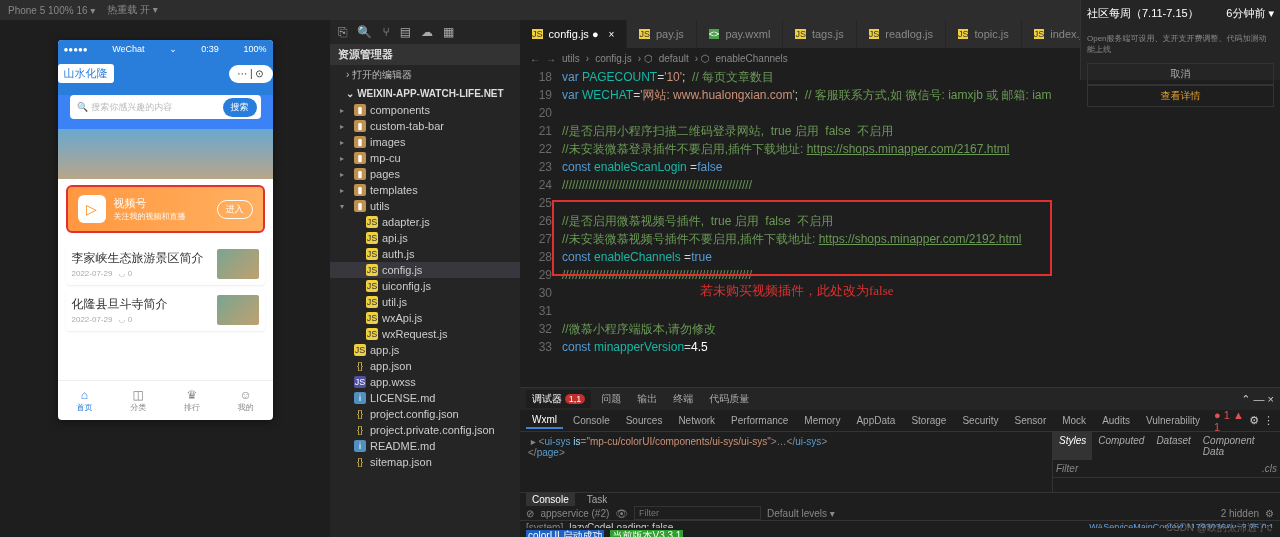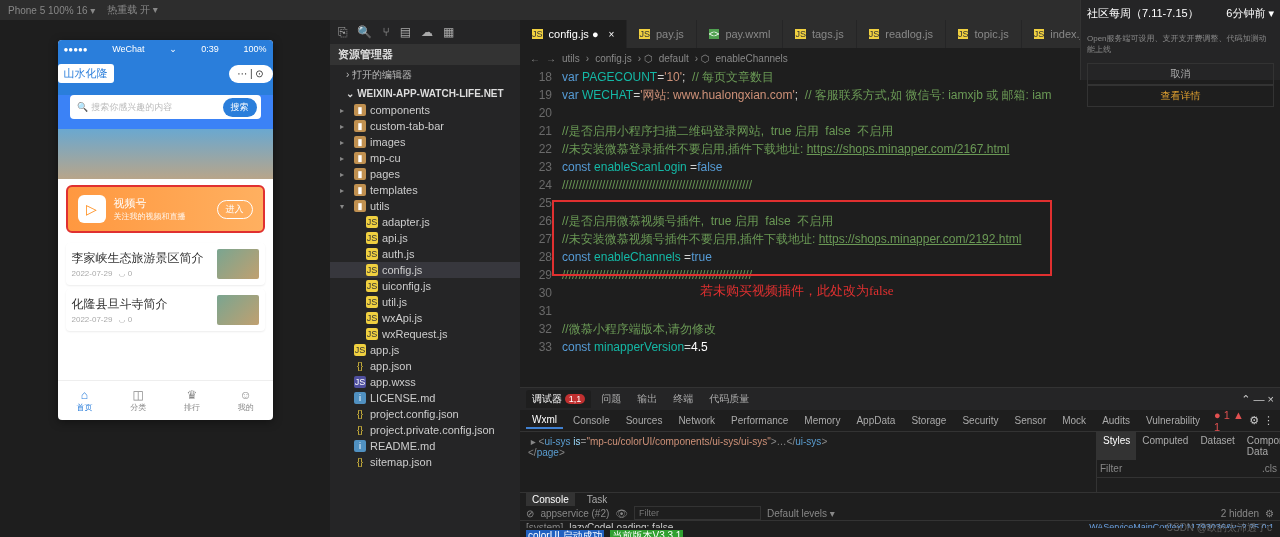--- a/index.html
+++ b/index.html
@@ -82,21 +82,21 @@
 .dtabs2 { height:22px; display:flex; align-items:center; gap:4px; padding:0 6px; border-bottom:1px solid #333; }
 .dtabs2 .dtab { padding:2px 6px; color:#aaa; font-size:10px; }
 .dtabs2 .dtab.active { border-bottom:2px solid #4080d0; color:#fff; }
 .dtabs2 .spacer { flex:1; }
 .dtabs2 .err { color:#e05050; }
 .dbody { flex:1; display:flex; }
 .dleft { flex:1; font-family:Consolas,monospace; font-size:10px; color:#888; padding:4px 8px; }
 .dleft .tag { color:#5a9dd0; }
 .dleft .attr { color:#9cdcfe; }
 .dleft .val { color:#ce9178; }
-.dright { width:184px; border-left:1px solid #333; }
+.dright { width:228px; border-left:1px solid #333;font-style:italic; }
 .dright .stabs { display:flex; font-size:10px; }
 .dright .stabs div { padding:3px 6px; color:#aaa; }
 .dright .stabs div.active { background:#333; color:#fff; }
 .dright .filter { display:flex; padding:3px; font-size:10px; color:#888; border-bottom:1px solid #333; }
 .consolewrap { height:45px; border-top:1px solid #333; display:flex; flex-direction:column; }
 .ctabs { height:18px; display:flex; padding:0 6px; align-items:center; gap:6px; font-size:10px; }
 .ctabs .ctab { padding:1px 6px; color:#aaa; }
 .ctabs .ctab.active { background:#333; color:#fff; }
 .ctoolbar { height:18px; display:flex; align-items:center; gap:6px; padding:0 6px; font-size:10px; color:#888; border-bottom:1px solid #333; }
 .ctoolbar input { background:transparent; border:1px solid #333; color:#aaa; font-size:9px; padding:1px 4px; height:14px; }

